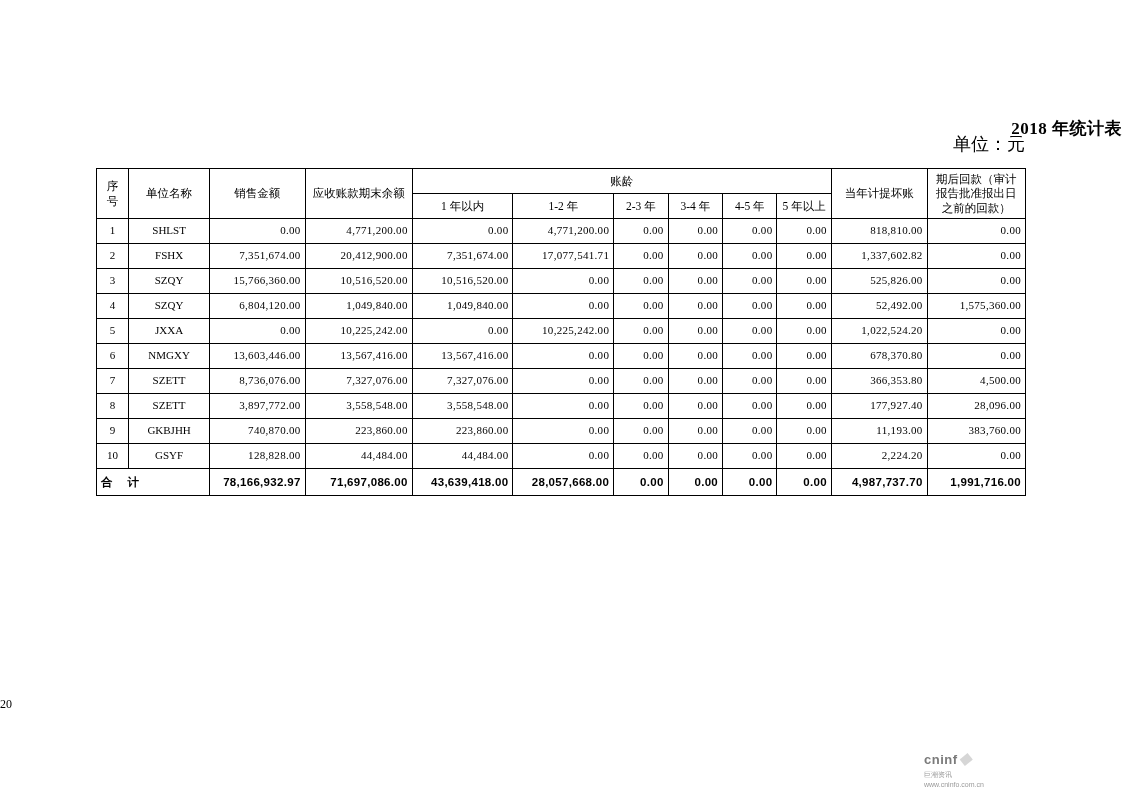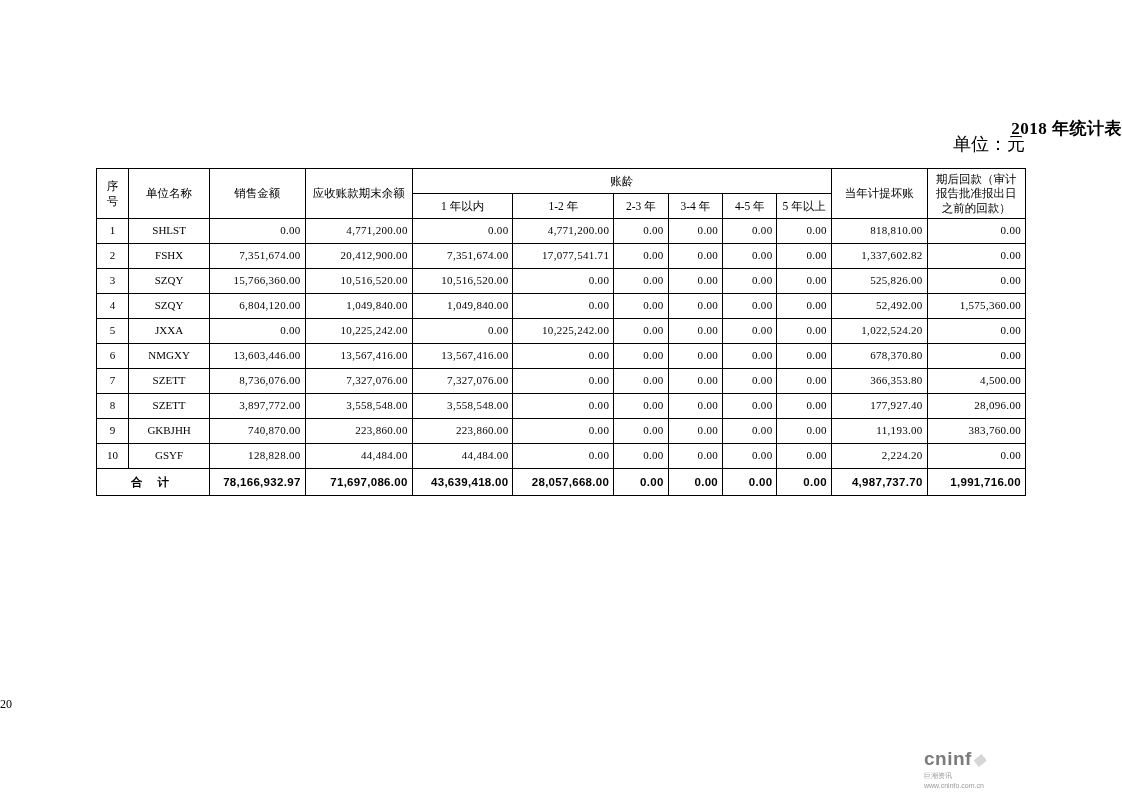--- a/index.html
+++ b/index.html
@@ -80,21 +80,20 @@
   tr.body-row td {
     height: 20px;
   }
   tr.total-row td {
     height: 22px;
     font-weight: bold;
     font-family: "Liberation Sans", sans-serif;
     font-size: 11.5px;
   }
   tr.total-row td.label {
-    text-align: center;
     letter-spacing: 6px;
     font-family: "Liberation Serif", serif;
   }
   .page-number {
     position: absolute;
     left: 0;
     top: 697px;
     width: 1122px;
     text-align: left;
     font-size: 12px;
@@ -102,21 +101,21 @@
   .footer-logo {
     position: absolute;
     right: 88px;
     top: 748px;
     width: 110px;
     height: 34px;
     text-align: left;
   }
   .logo-main {
     font-family: "Liberation Sans", sans-serif;
-    font-size: 19px;
+    font-size: 13px;
     font-weight: bold;
     color: #7b7b7b;
     letter-spacing: 0.5px;
     display: inline-block;
   }
   .logo-mark {
     display: inline-block;
     color: #d6d6d6;
     font-size: 17px;
     margin-left: 2px;

